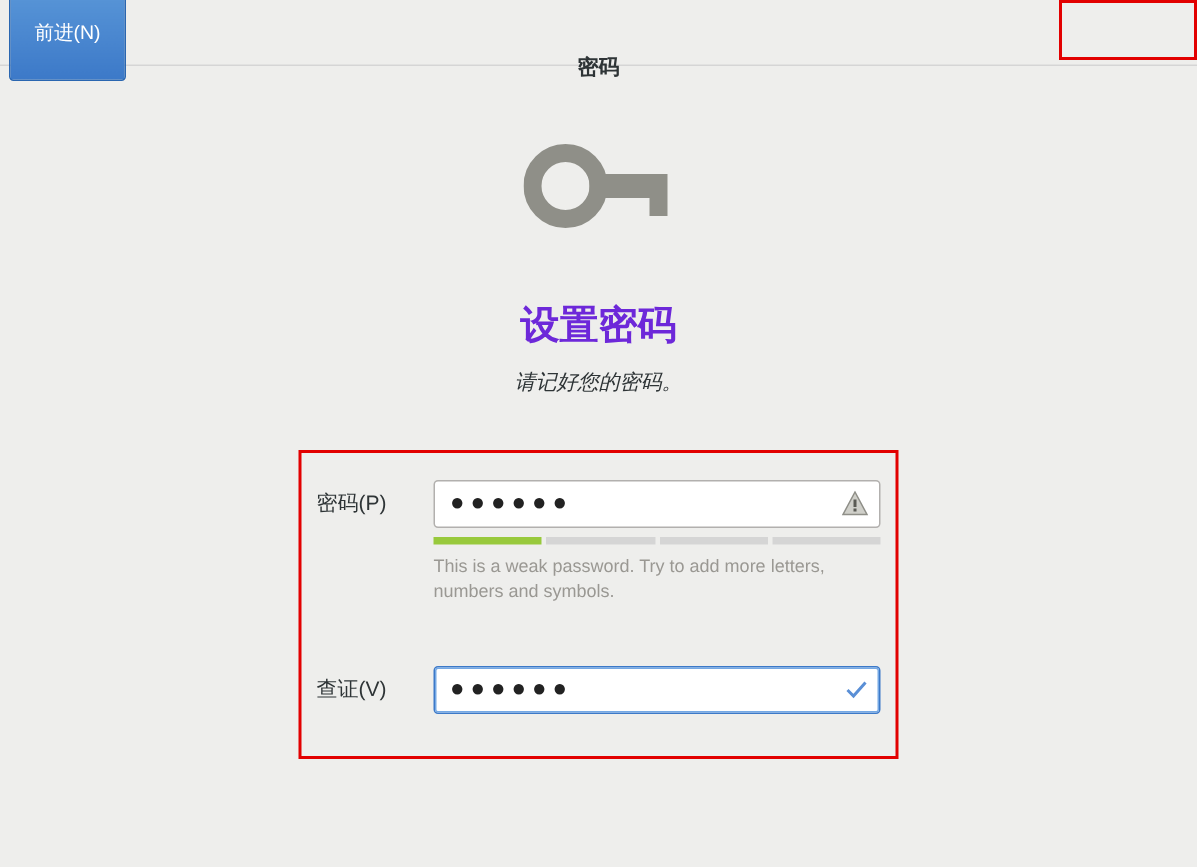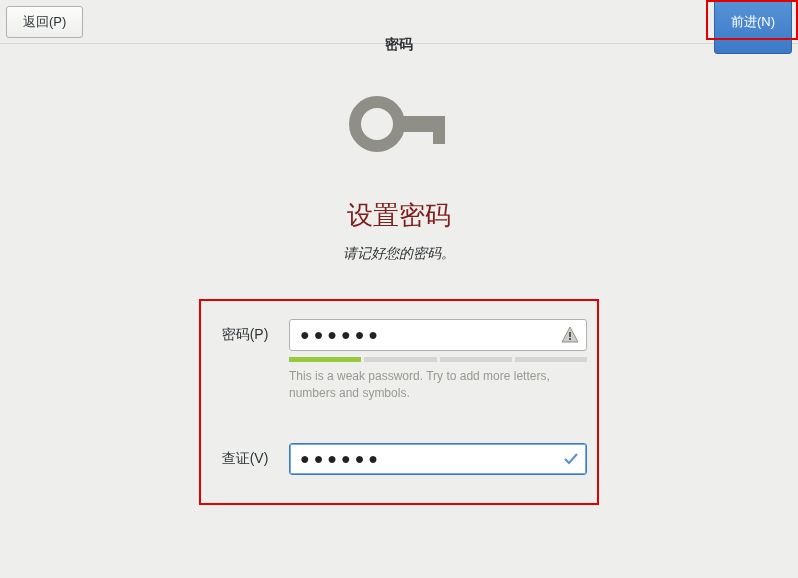--- a/index.html
+++ b/index.html
@@ -55,22 +55,22 @@
     }
     .content {
       padding-top: 50px;
       display: flex;
       flex-direction: column;
       align-items: center;
     }
     .key-icon { margin-bottom: 40px; }
     .page-title {
       font-size: 26px;
-      font-weight: 400;
-      color: #7f1d1d;
+      font-weight: 700;
+      color: #6d28d9;
       margin-bottom: 12px;
     }
     .page-subtitle {
       font-size: 14px;
       color: #2e3436;
       margin-bottom: 36px;
       font-style: italic;
     }
     .form-area {
       position: relative;
@@ -83,21 +83,21 @@
       border: 2px solid #e20000;
       pointer-events: none;
     }
     .row {
       display: flex;
       align-items: center;
       margin-bottom: 6px;
     }
     .row .label {
       width: 78px;
-      text-align: center;
+      text-align: left;
       padding-right: 10px;
       font-size: 14px;
       color: #2e3436;
     }
     .field-wrap {
       flex: 1;
       position: relative;
     }
     .pwd-input {
       width: 100%;
@@ -139,21 +139,20 @@
       margin: 0 0 41px 78px;
       font-size: 12px;
       color: #9a9893;
       line-height: 1.4;
     }
   </style>
 </head>
 <body>
 
 <div class="header">
-  <button class="btn-back">返回(P)</button>
   <div class="header-title">密码</div>
   <button class="btn-next">前进(N)</button>
 </div>
 <div class="next-highlight"></div>
 
 <div class="content">
   <div class="key-icon">
     <svg width="100" height="60" viewBox="0 0 100 60">
       <circle cx="28" cy="30" r="22" fill="none" stroke="#8f8f88" stroke-width="12"></circle>
       <rect x="44" y="22" width="52" height="16" fill="#8f8f88"></rect>

